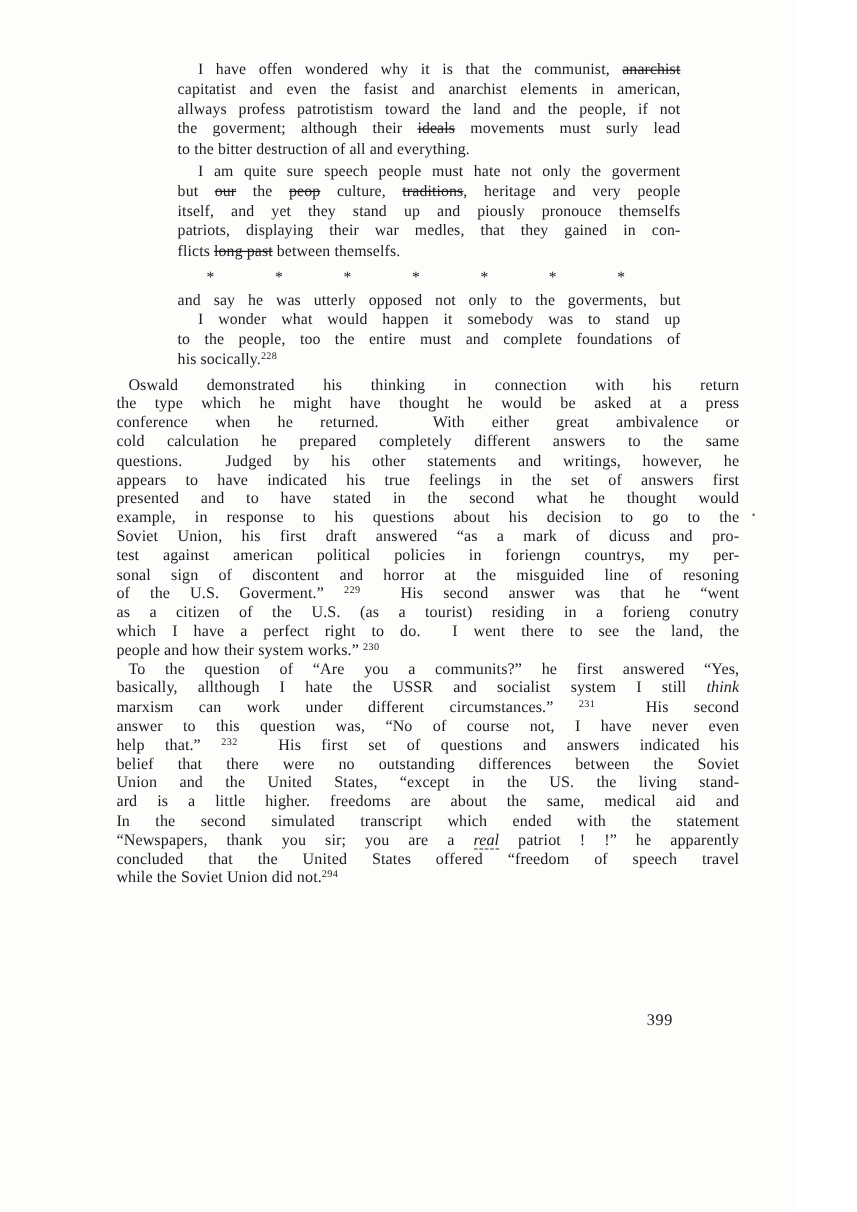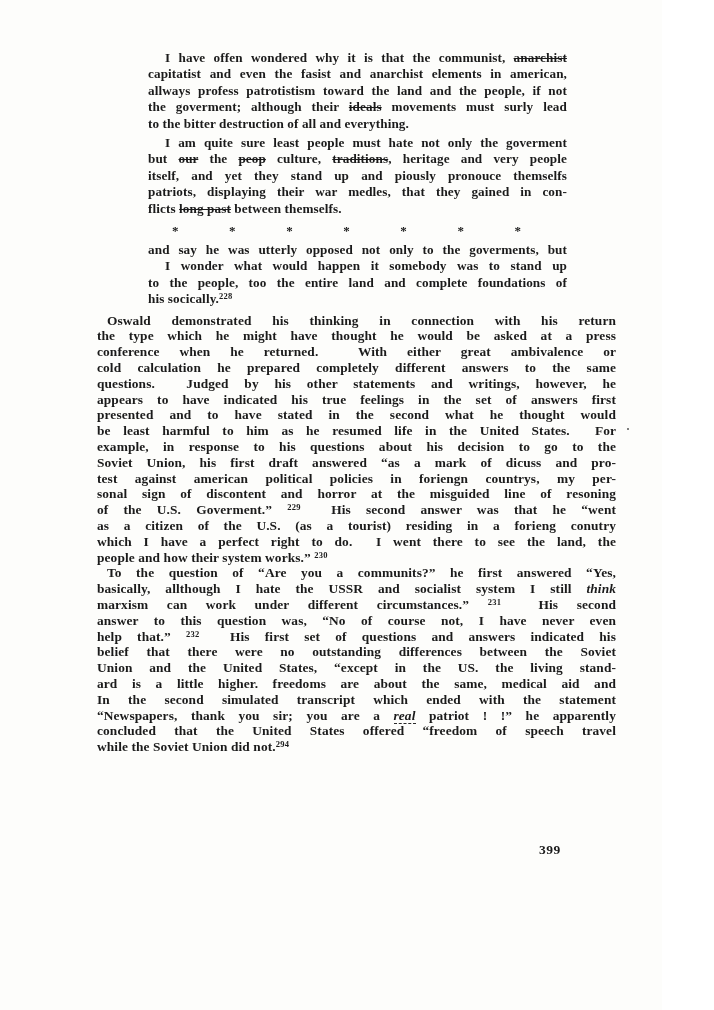--- a/index.html
+++ b/index.html
@@ -1,21 +1,20 @@
 <!DOCTYPE html>
 <html><head>
 <meta charset="utf-8">
 <style>
   html,body{margin:0;padding:0;background:#ffffff;}
   .page{
     width:662px;height:1010px;position:relative;overflow:hidden;
     background:#fdfdfb;
     font-family:"Liberation Serif","DejaVu Serif",serif;
     color:#1b1b1b;
-    font-weight:bold;
   }
   .content{
     position:absolute;left:97px;top:50px;width:519px;
   }
   .quote{
     margin:0 49px 0 51px;
     font-size:13.2px;line-height:16.4px;
     letter-spacing:.1px;
   }
   .quote + .quote{margin-top:3px;}
@@ -55,50 +54,49 @@
 <div class="page">
   <div class="content" id="doc">
       <div class="quote">
         <div class="line first"><span>I have offen wondered why it is that the communist, </span><span class="strike">anarchist</span></div>
         <div class="line"><span>capitatist and even the fasist and anarchist elements in american,</span></div>
         <div class="line"><span>allways profess patrotistism toward the land and the people, if not</span></div>
         <div class="line"><span>the goverment; although their </span><span class="strike">ideals</span><span> movements must surly lead</span></div>
         <div class="line last"><span>to the bitter destruction of all and everything.</span></div>
       </div>
       <div class="quote">
-        <div class="line first"><span>I am quite sure least people must hate not only the goverment</span></div>
+        <div class="line first"><span>I am quite sure speech people must hate not only the goverment</span></div>
         <div class="line"><span>but </span><span class="strike">our</span><span> the </span><span class="strike">peop</span><span> culture, </span><span class="strike">traditions</span><span>, heritage and very people</span></div>
         <div class="line"><span>itself, and yet they stand up and piously pronouce themselfs</span></div>
         <div class="line"><span>patriots, displaying their war medles, that they gained in con-</span></div>
         <div class="line last"><span>flicts </span><span class="strike">long past</span><span> between themselfs.</span></div>
       </div>
       <div class="stars">
         <span>*</span>
         <span>*</span>
         <span>*</span>
         <span>*</span>
         <span>*</span>
         <span>*</span>
         <span>*</span>
       </div>
       <div class="quote">
         <div class="line"><span>and say he was utterly opposed not only to the goverments, but</span></div>
         <div class="line first"><span>I wonder what would happen it somebody was to stand up</span></div>
-        <div class="line"><span>to the people, too the entire land and complete foundations of</span></div>
+        <div class="line"><span>to the people, too the entire must and complete foundations of</span></div>
         <div class="line last"><span>his socically.</span><sup class="sup">228</sup></div>
       </div>
       <div class="para">
         <div class="line first"><span>Oswald demonstrated his thinking in connection with his return</span></div>
         <div class="line"><span>the type which he might have thought he would be asked at a press</span></div>
         <div class="line"><span>conference when he returned.&nbsp; With either great ambivalence or</span></div>
         <div class="line"><span>cold calculation he prepared completely different answers to the same</span></div>
         <div class="line"><span>questions.&nbsp; Judged by his other statements and writings, however, he</span></div>
         <div class="line"><span>appears to have indicated his true feelings in the set of answers first</span></div>
         <div class="line"><span>presented and to have stated in the second what he thought would</span></div>
-        <div class="line"><span>be least harmful to him as he resumed life in the United States.&nbsp; For</span></div>
         <div class="line"><span>example, in response to his questions about his decision to go to the</span></div>
         <div class="line"><span>Soviet Union, his first draft answered “as a mark of dicuss and pro-</span></div>
         <div class="line"><span>test against american political policies in foriengn countrys, my per-</span></div>
         <div class="line"><span>sonal sign of discontent and horror at the misguided line of resoning</span></div>
         <div class="line"><span>of the U.S. Goverment.” </span><sup class="sup">229</sup><span>&nbsp; His second answer was that he “went</span></div>
         <div class="line"><span>as a citizen of the U.S. (as a tourist) residing in a forieng conutry</span></div>
         <div class="line"><span>which I have a perfect right to do.&nbsp; I went there to see the land, the</span></div>
         <div class="line last"><span>people and how their system works.” </span><sup class="sup">230</sup></div>
       </div>
       <div class="para">

